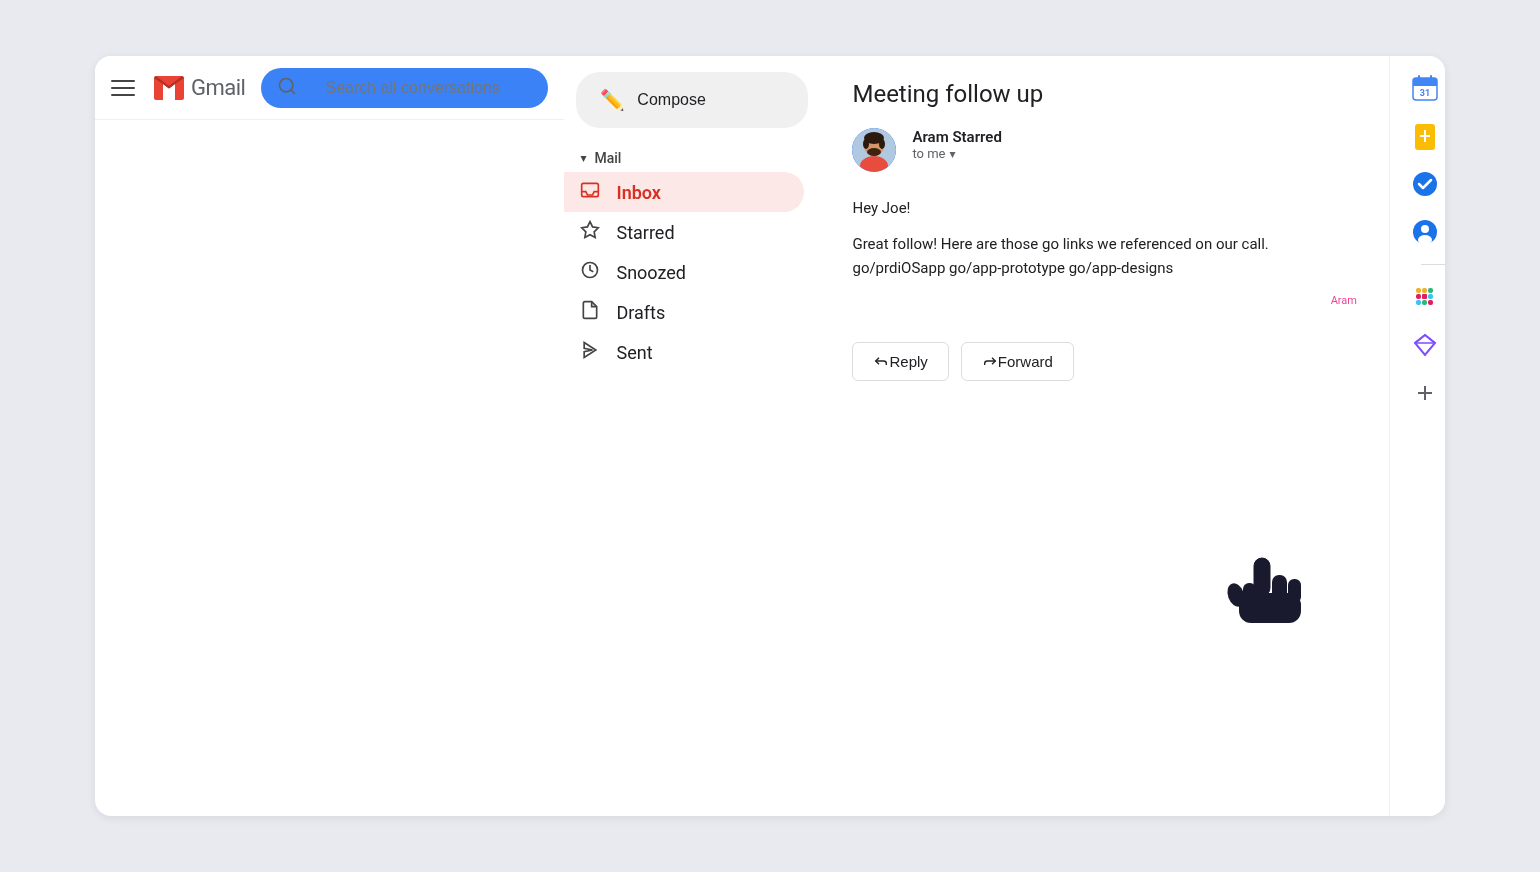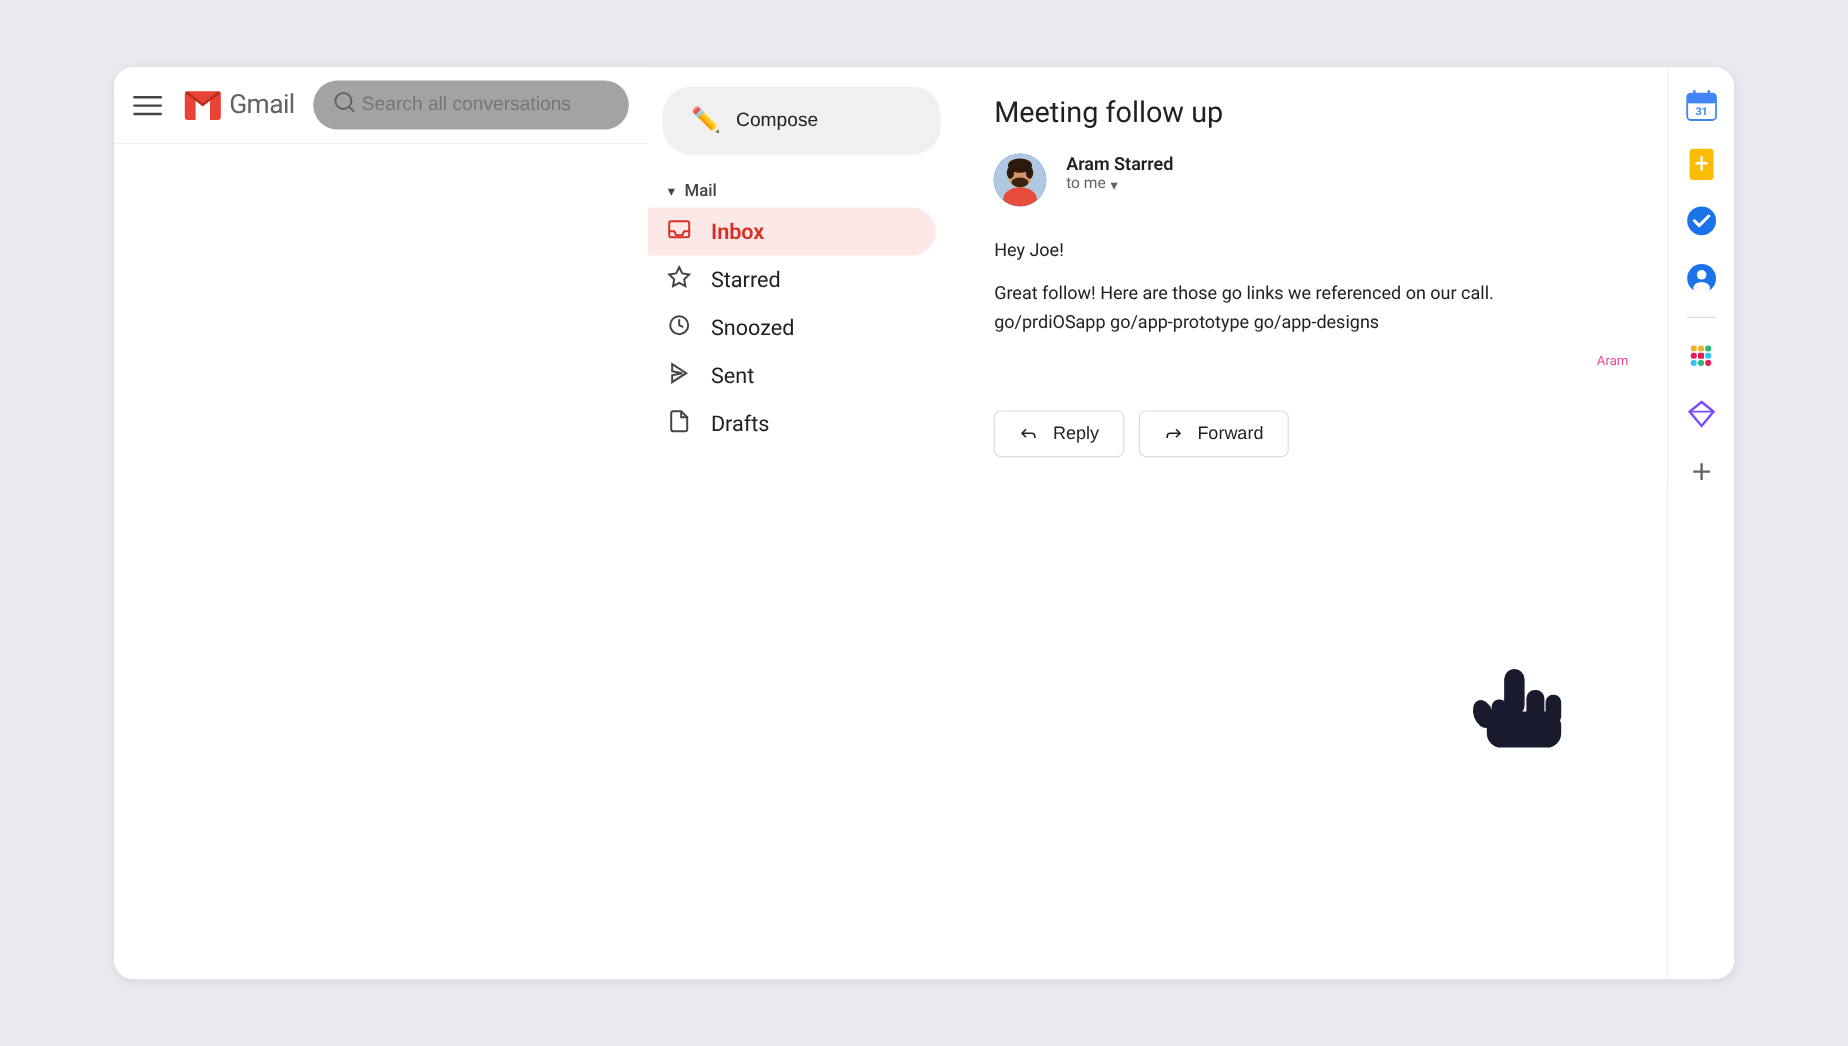--- a/index.html
+++ b/index.html
@@ -60,25 +60,25 @@
     }
     .gmail-text {
       font-size: 22px;
       color: #5f6368;
       font-weight: 400;
       letter-spacing: -0.5px;
     }
     .search-bar {
       flex: 1;
       max-width: 700px;
-      background: #a3a3a3;
+      background: #3b82f6;
       border-radius: 24px;
       display: flex;
       padding: 8px 16px;
-      gap: 4px;
+      gap: 28px;
     }
     .search-icon-wrap {
       color: #5f6368;
       font-size: 18px;
     }
     .search-input {
       border: none;
       background: transparent;
       font-size: 16px;
       color: #202124;
@@ -226,36 +226,36 @@
       text-align: right;
     }
     .email-actions {
       display: flex;
       gap: 12px;
       margin-top: 24px;
     }
     .action-btn {
       display: flex;
       align-items: center;
-      gap: 12px;
+      gap: 0;
       padding: 10px 20px;
       border: 1.5px solid #dadce0;
       border-radius: 6px;
       background: #fff;
       font-size: 15px;
       cursor: pointer;
       color: #202124;
       font-weight: 400;
     }
     
     .right-sidebar {
       width: 56px;
       display: flex;
       flex-direction: column;
-      align-items: center;
+      align-items: flex-end;
       padding: 12px 0;
       gap: 8px;
       background: #fff;
       border-left: 1px solid #f0f0f0;
       flex-shrink: 0;
     }
     .right-icon {
       width: 40px;
       height: 40px;
       display: flex;
@@ -357,33 +357,33 @@
           <svg width="20" height="20" viewBox="0 0 24 24" fill="none" stroke="#444" stroke-width="2">
             <circle cx="12" cy="12" r="9"></circle>
             <polyline points="12,6 12,12 16,14"></polyline>
           </svg>
         </span>
         <span>Snoozed</span>
       </div>
       <div class="nav-item">
         <span class="nav-icon">
           <svg width="20" height="20" viewBox="0 0 24 24" fill="none" stroke="#444" stroke-width="2">
-            <polygon points="5,3 19,12 5,21 5,14 15,12 5,10"></polygon>
-          </svg>
-        </span>
-        <span>Sent</span>
-      </div>
-      <div class="nav-item">
-        <span class="nav-icon">
-          <svg width="20" height="20" viewBox="0 0 24 24" fill="none" stroke="#444" stroke-width="2">
             <path d="M14 2H6a2 2 0 0 0-2 2v16a2 2 0 0 0 2 2h12a2 2 0 0 0 2-2V8z"></path>
             <polyline points="14,2 14,8 20,8"></polyline>
           </svg>
         </span>
         <span>Drafts</span>
+      </div>
+      <div class="nav-item">
+        <span class="nav-icon">
+          <svg width="20" height="20" viewBox="0 0 24 24" fill="none" stroke="#444" stroke-width="2">
+            <polygon points="5,3 19,12 5,21 5,14 15,12 5,10"></polygon>
+          </svg>
+        </span>
+        <span>Sent</span>
       </div>
     </div>
 
     <div class="email-view-wrapper">
       <div class="email-view">
         <h1 class="email-subject">Meeting follow up</h1>
         <div class="email-header">
 
           <div class="avatar">
             <svg class="avatar-svg" viewBox="0 0 44 44">

